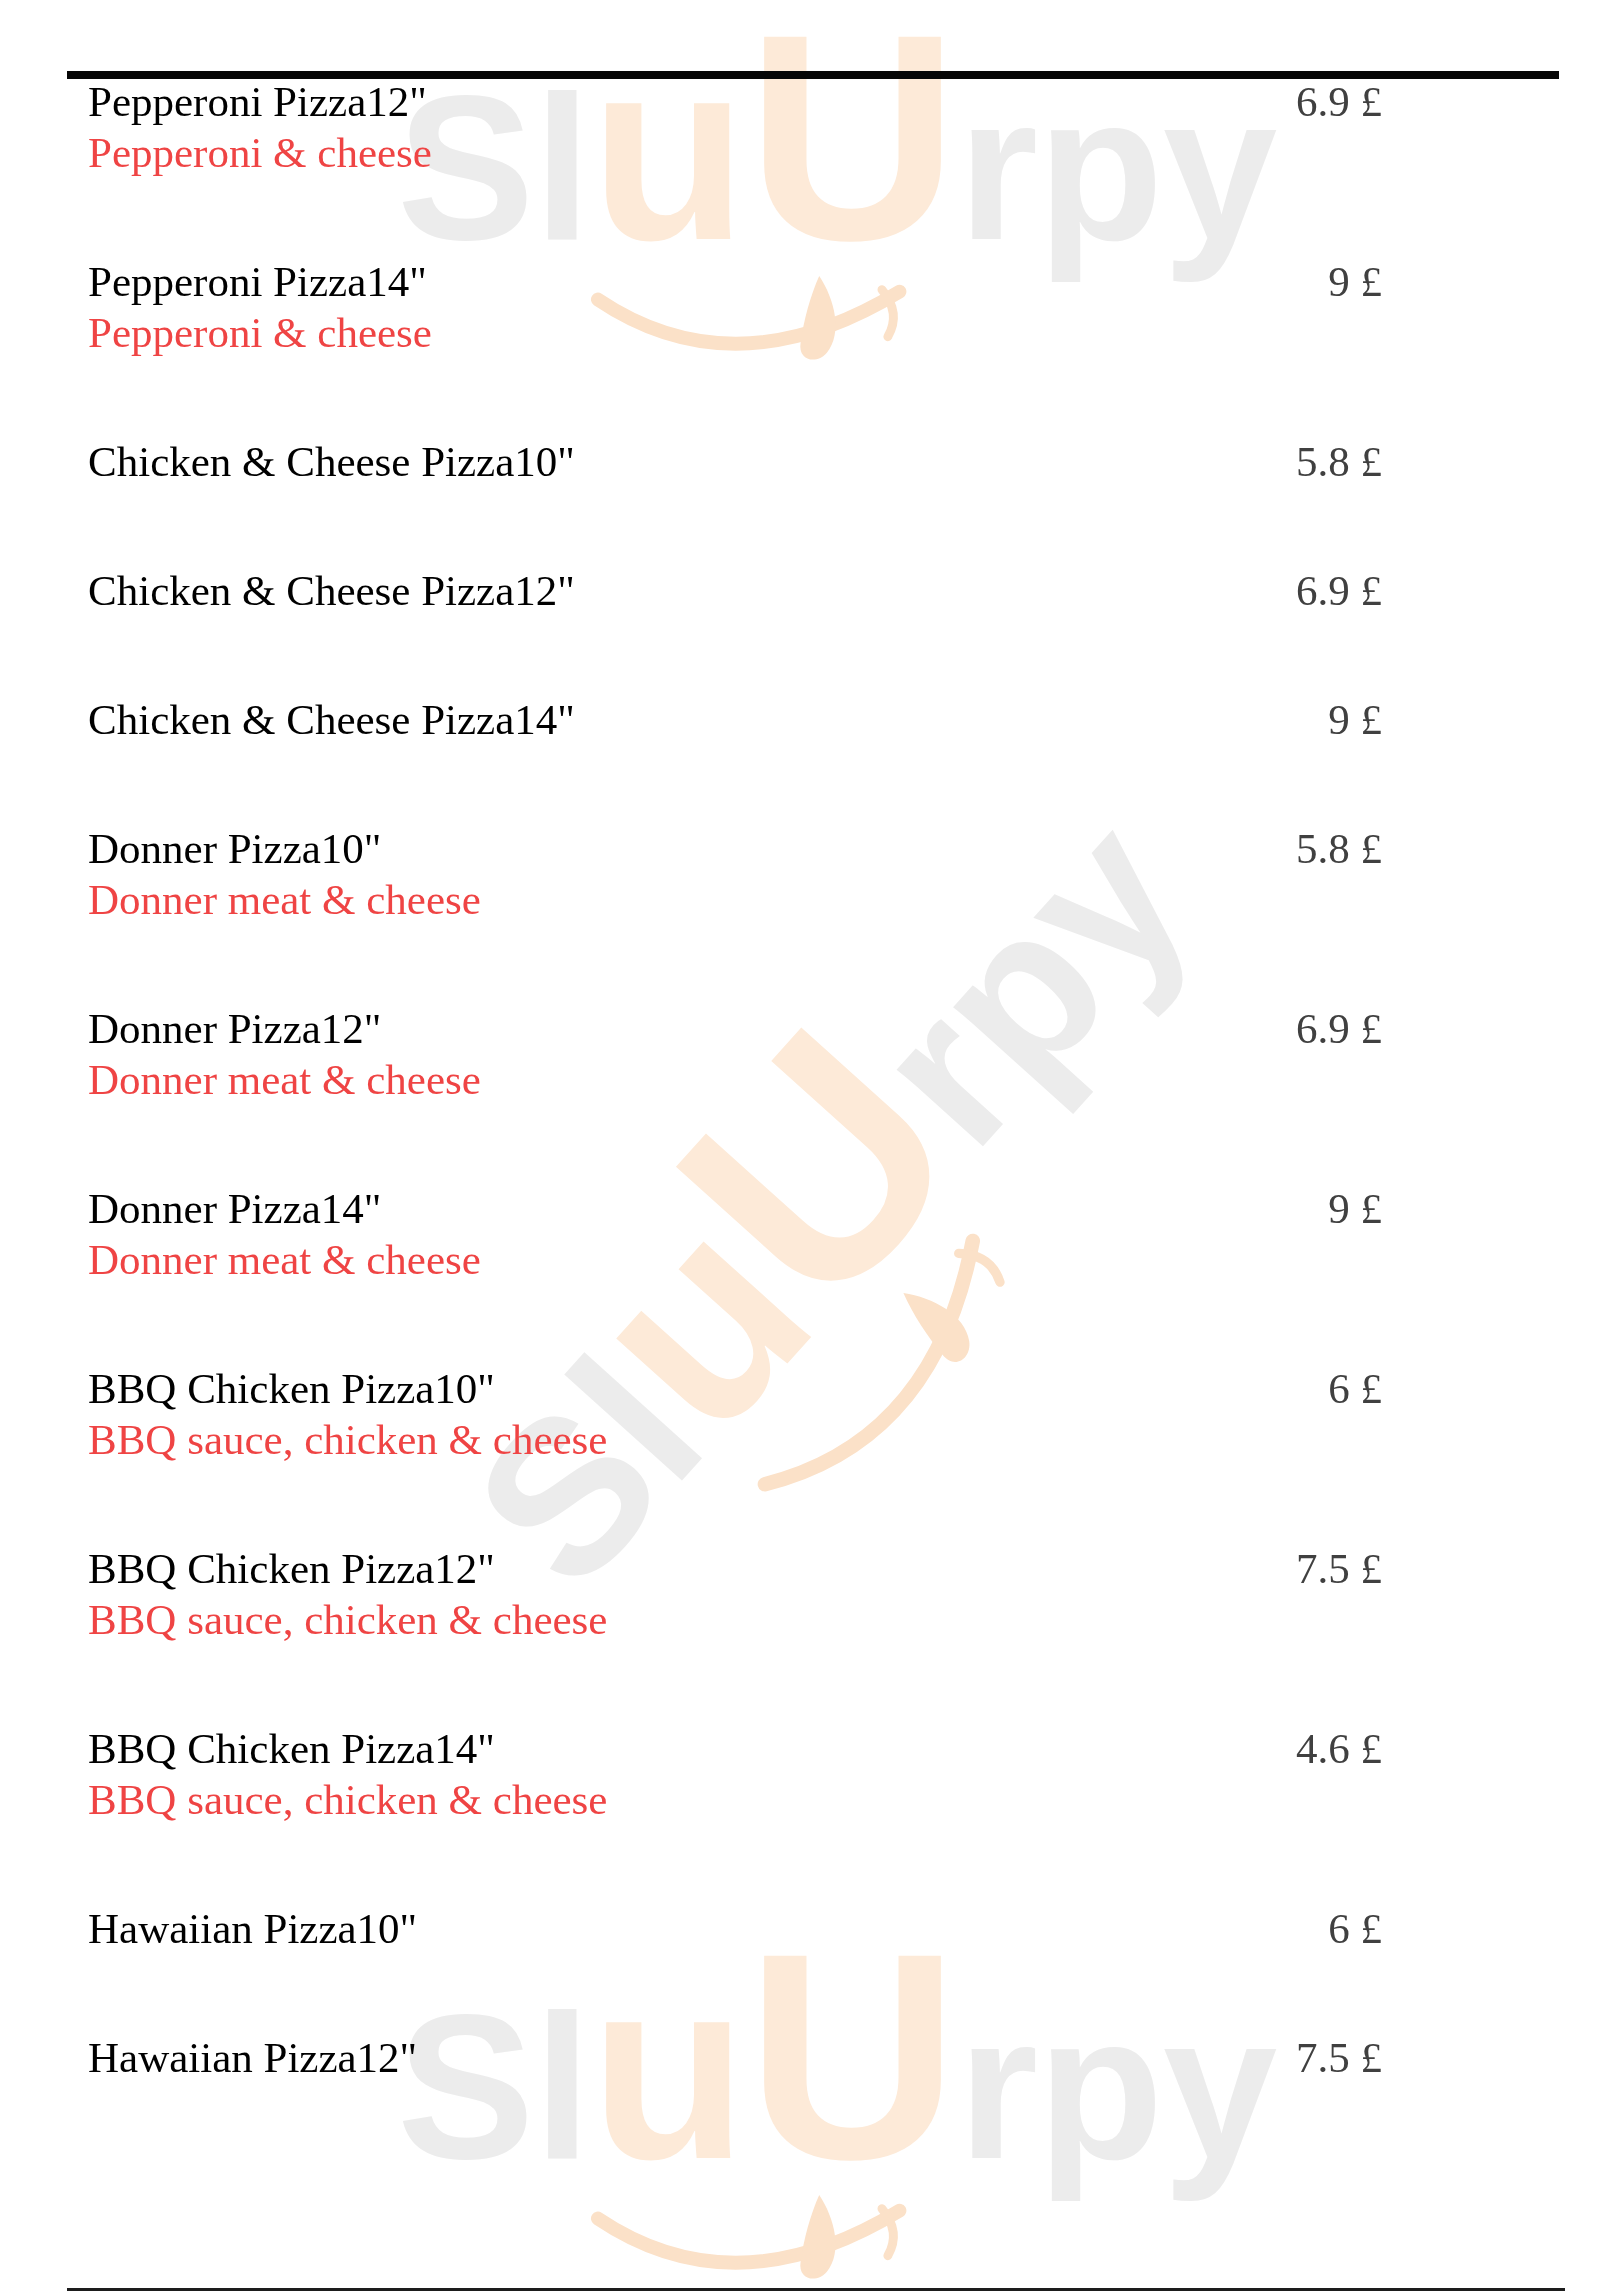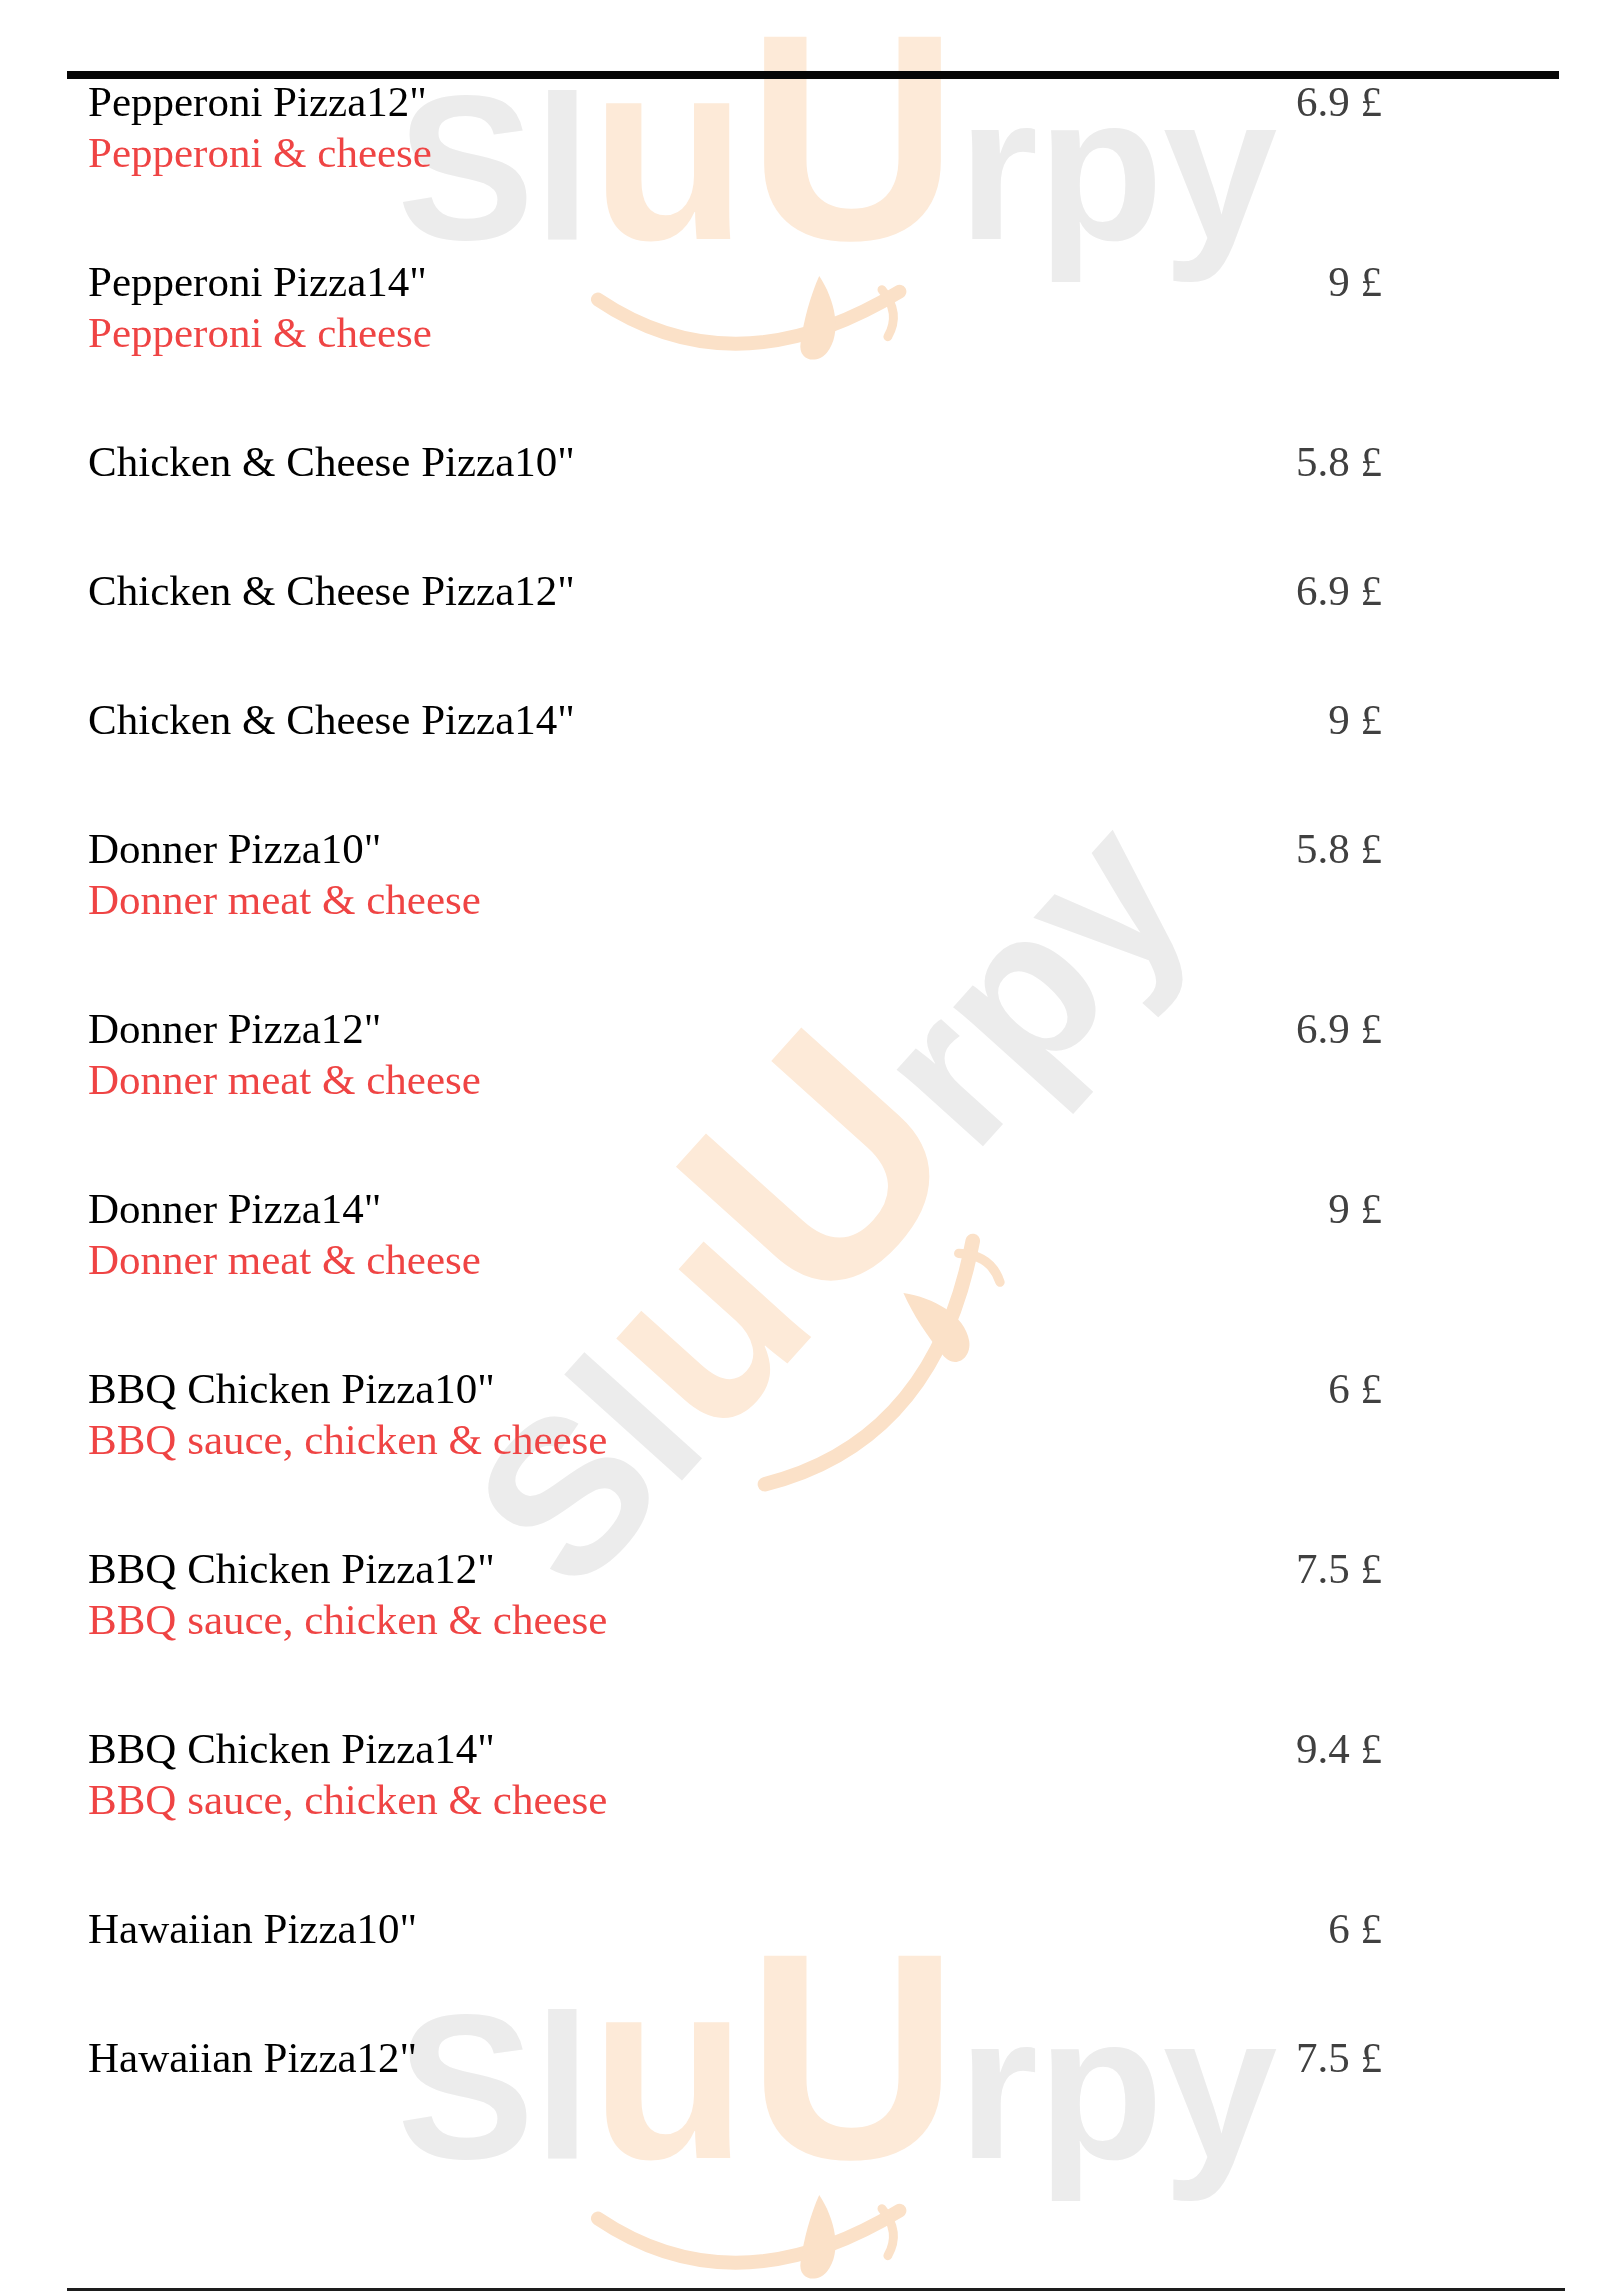--- a/index.html
+++ b/index.html
@@ -150,21 +150,21 @@
       <div class="row1">
         <span class="title">BBQ Chicken Pizza12"</span>
         <span class="price">7.5 £</span>
       </div>
       <div class="desc">BBQ sauce, chicken &amp; cheese</div>
     </div>
 
     <div class="item">
       <div class="row1">
         <span class="title">BBQ Chicken Pizza14"</span>
-        <span class="price">9.4 £</span>
+        <span class="price">4.6 £</span>
       </div>
       <div class="desc">BBQ sauce, chicken &amp; cheese</div>
     </div>
 
     <div class="item">
       <div class="row1">
         <span class="title">Hawaiian Pizza10"</span>
         <span class="price">6 £</span>
       </div>
     </div>

